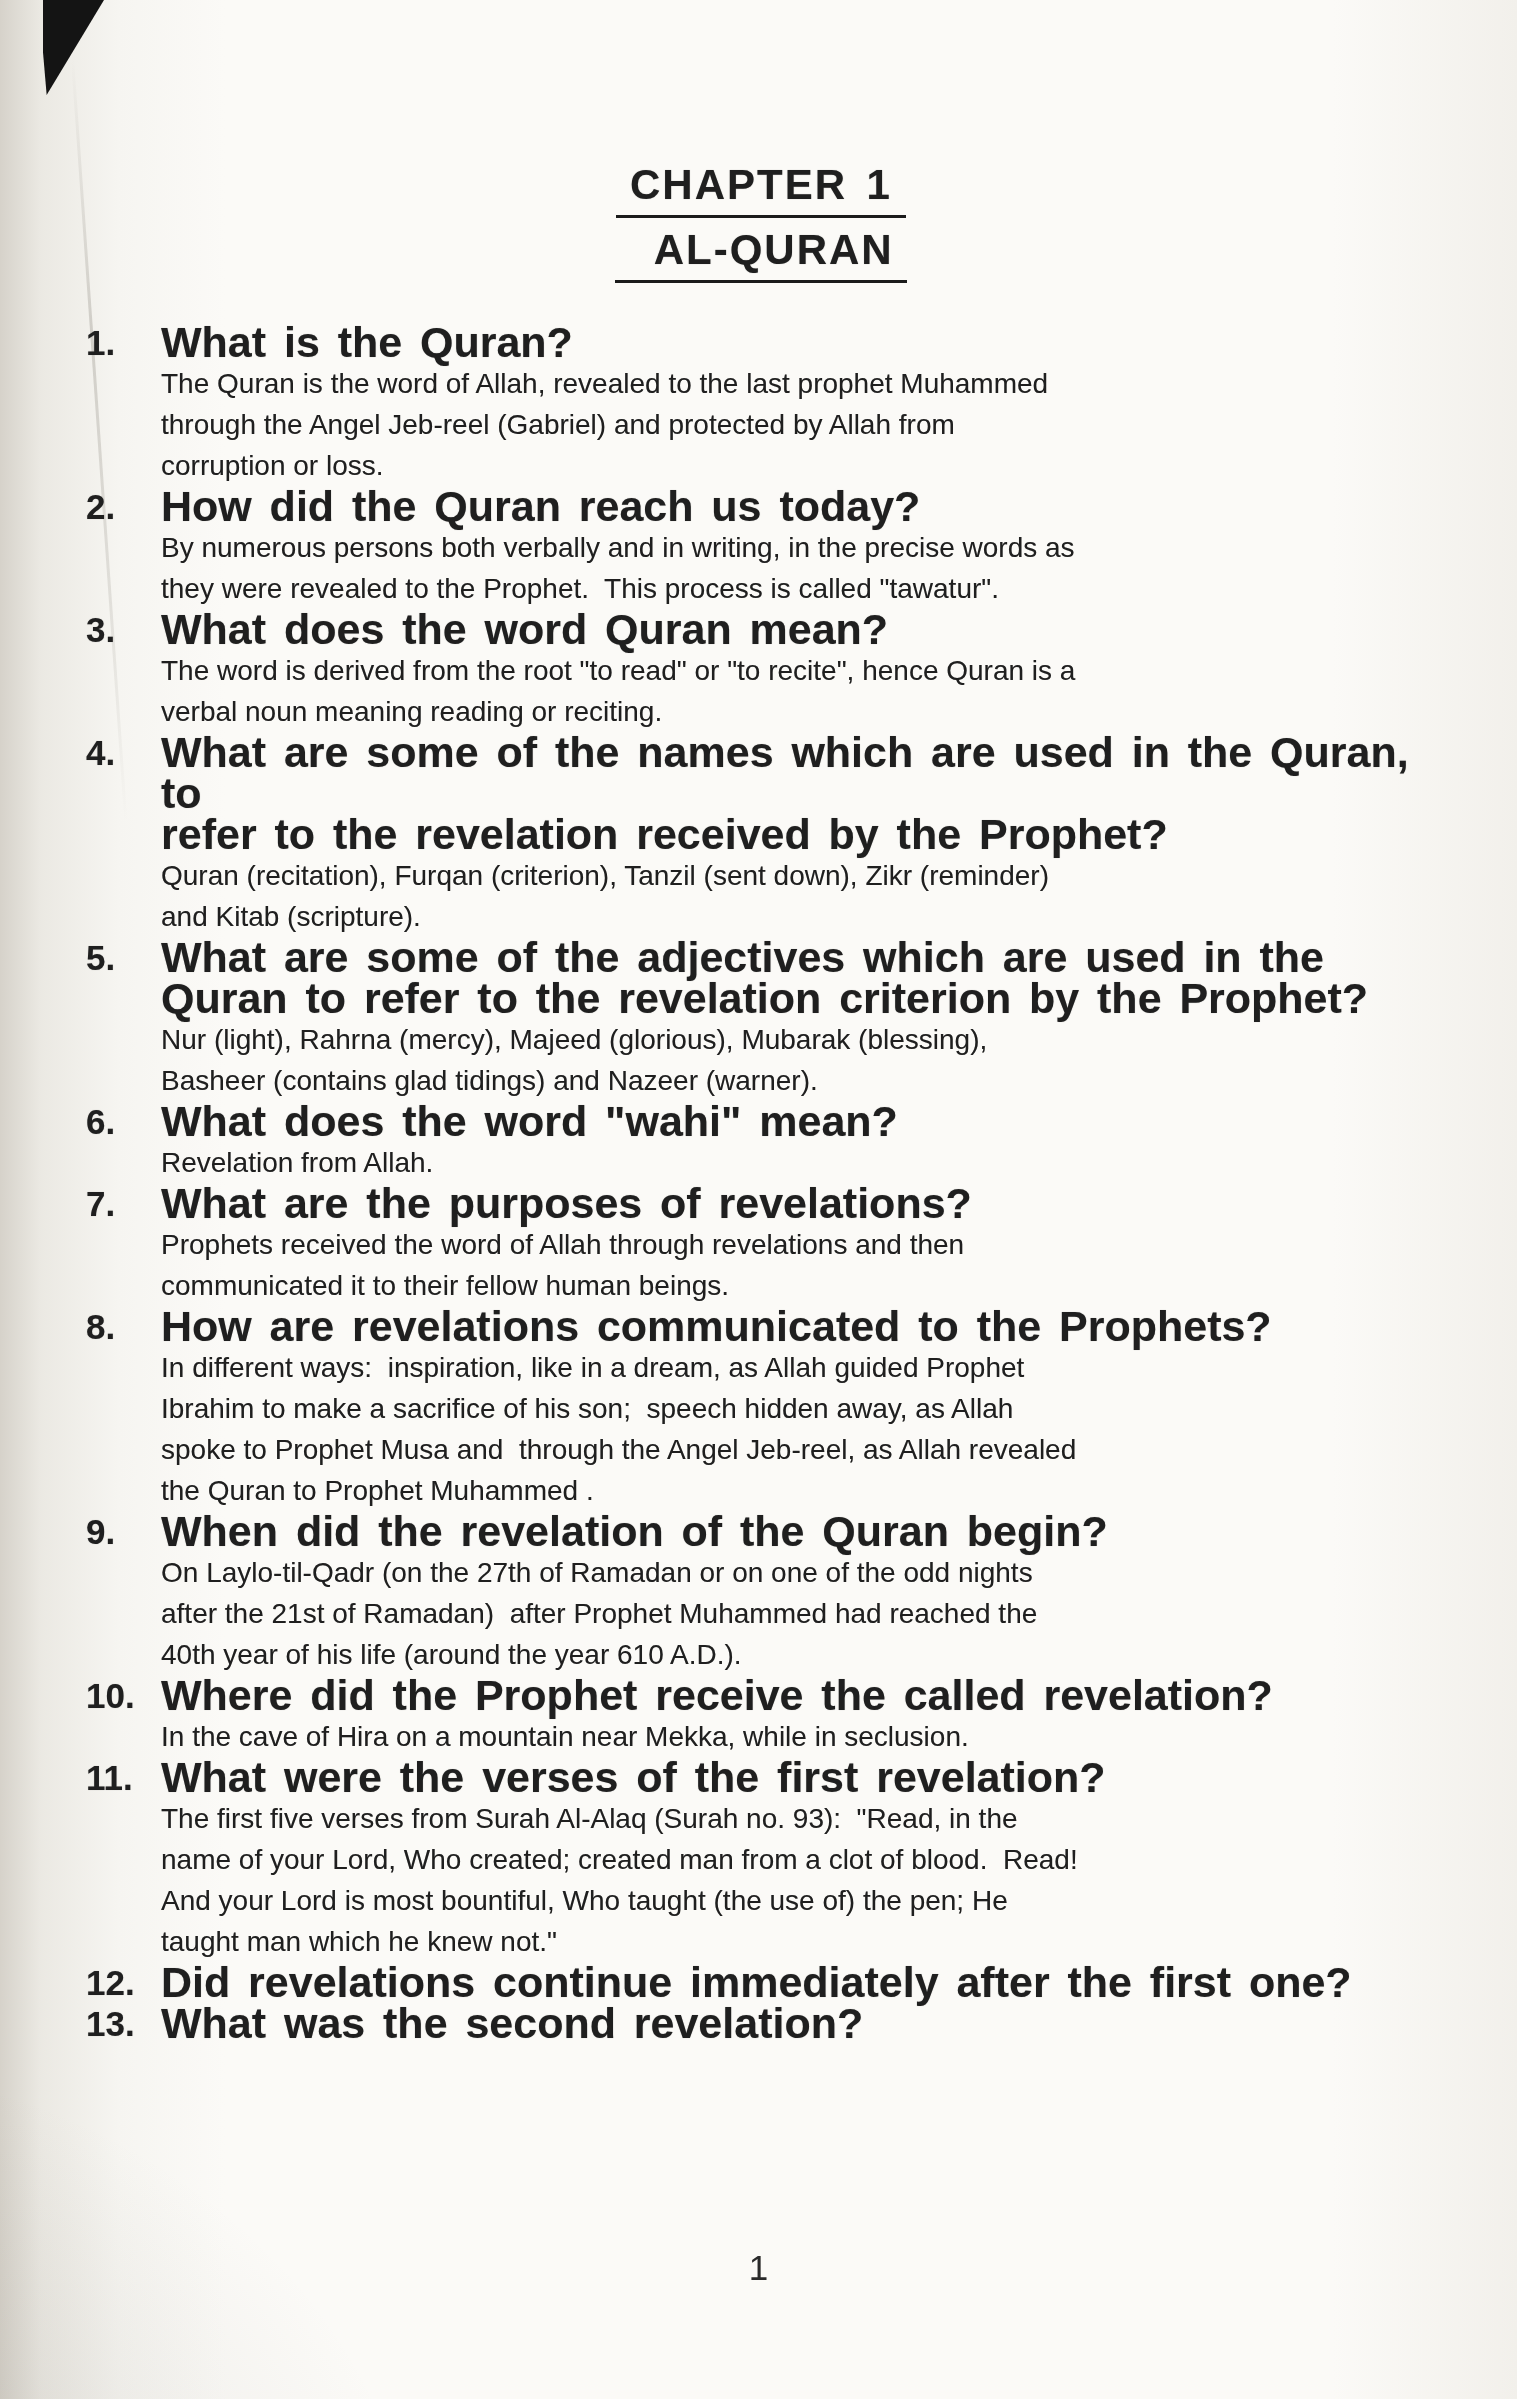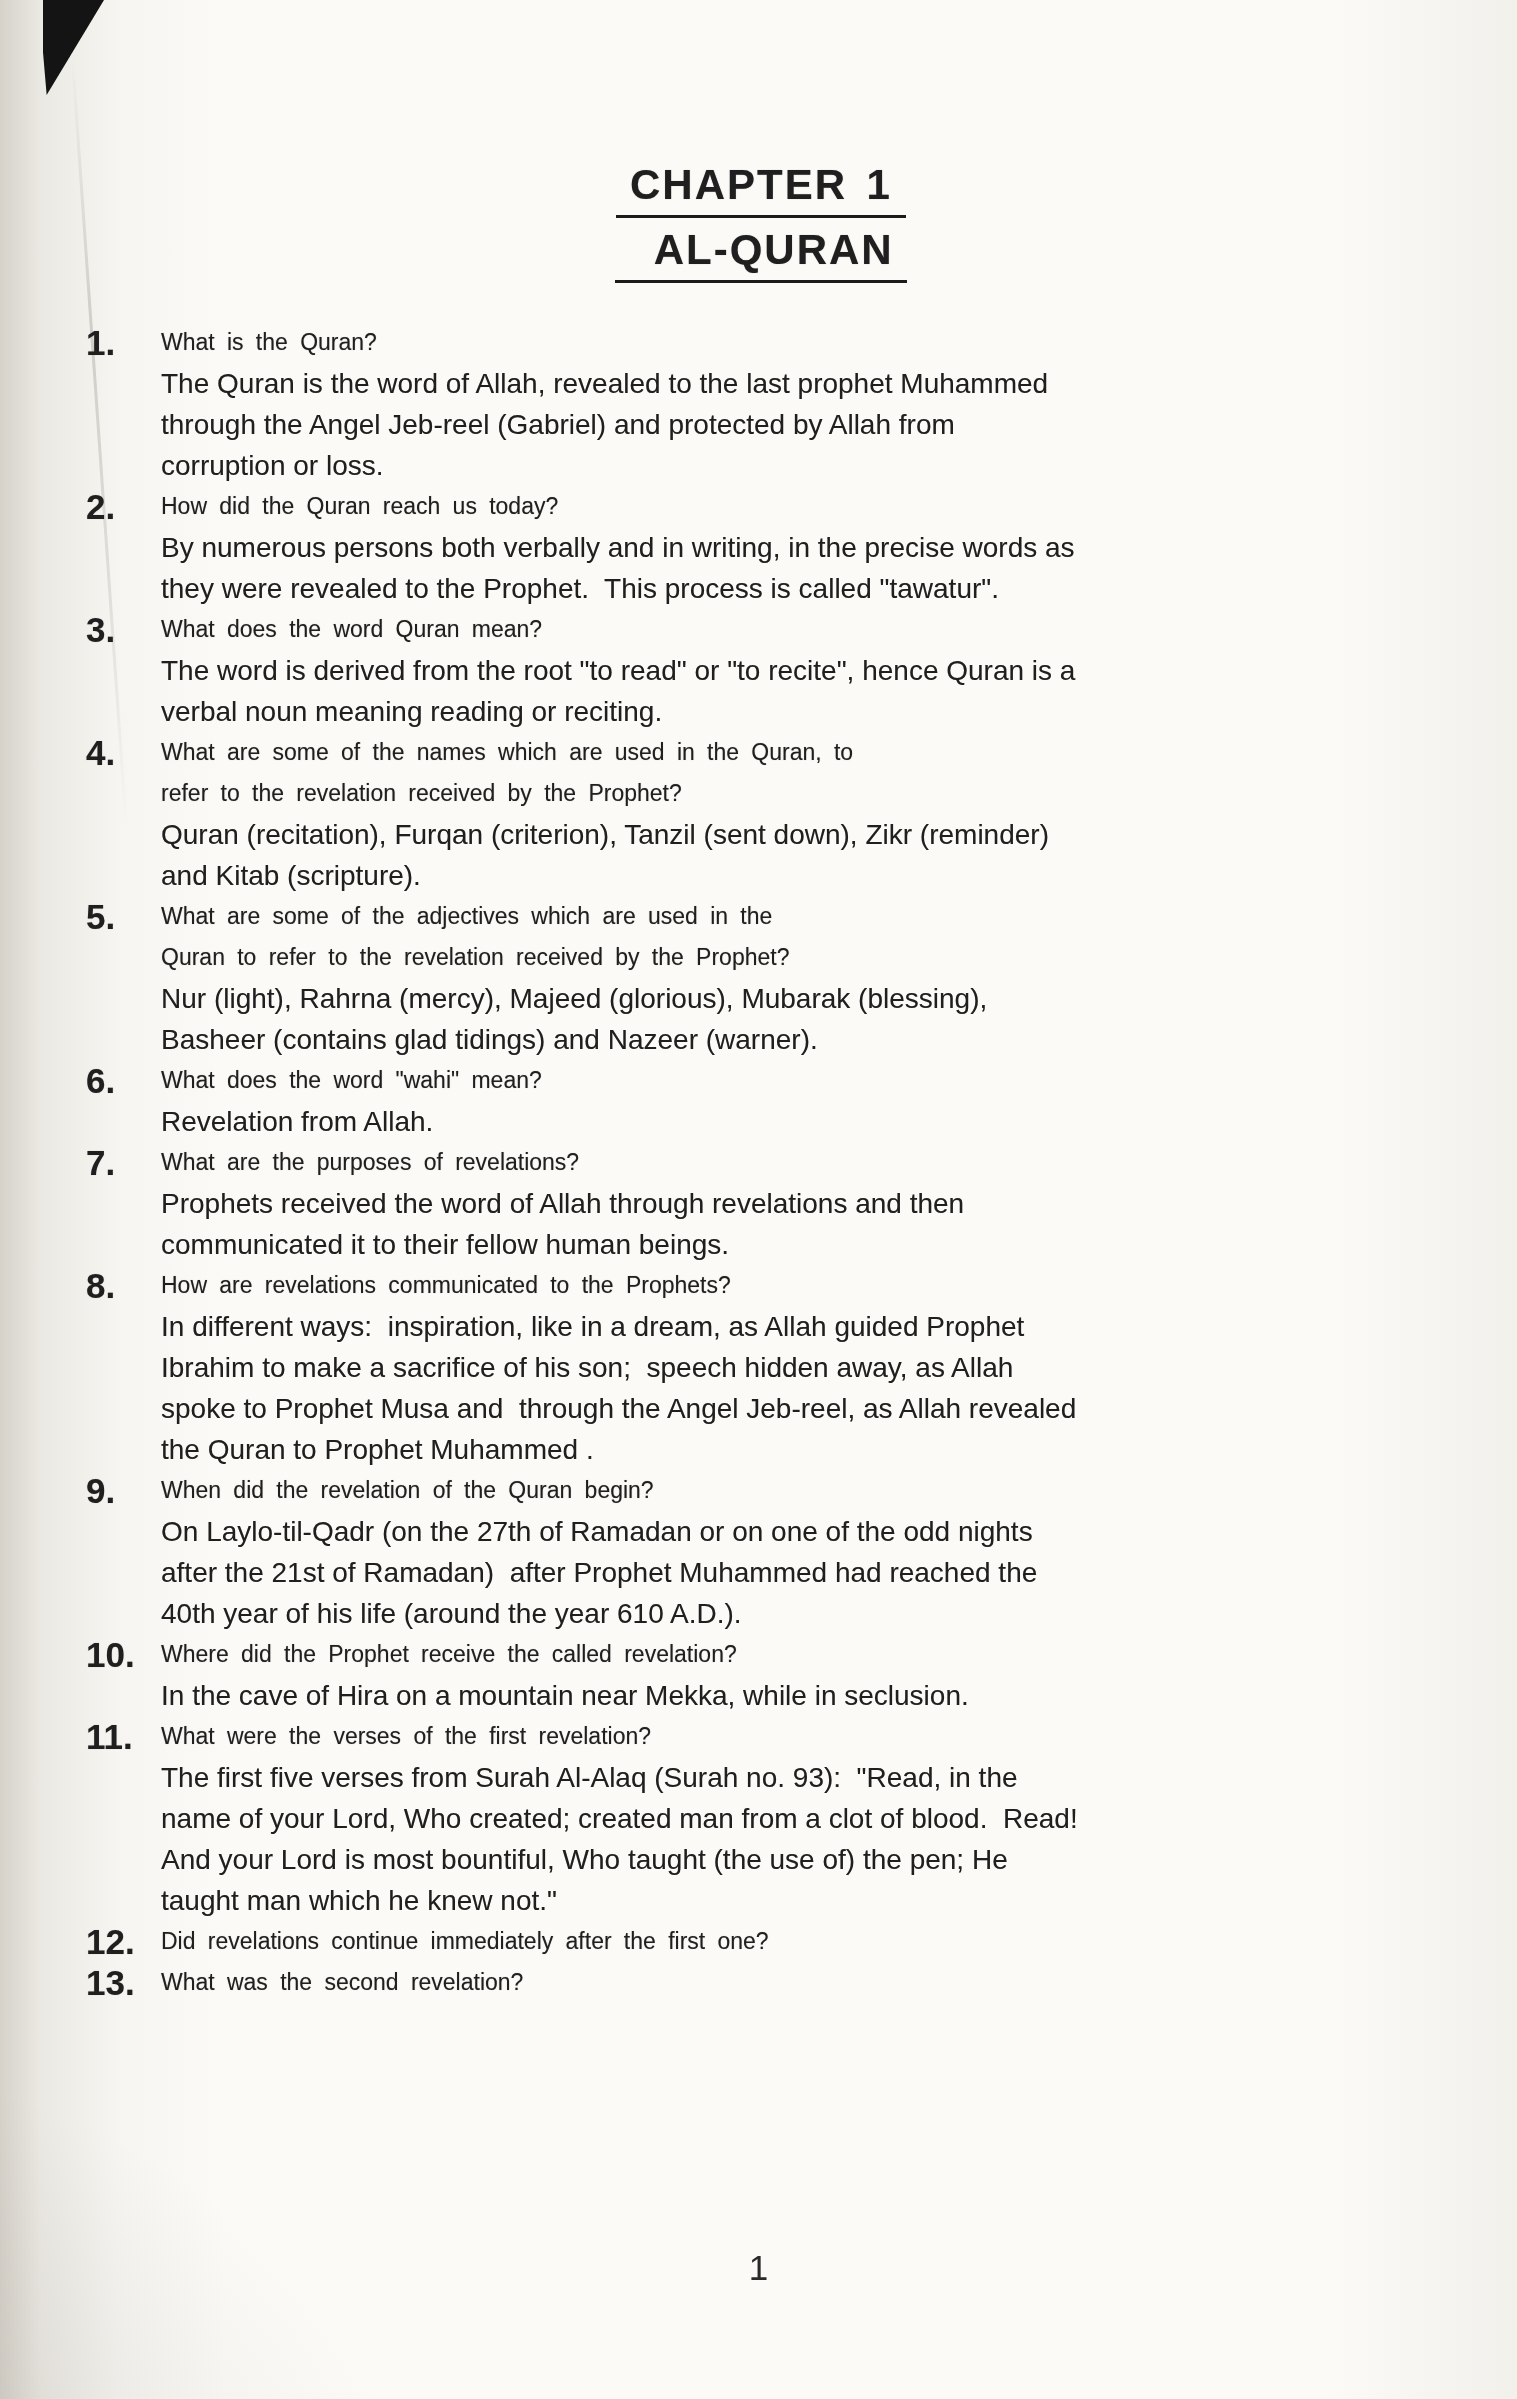--- a/index.html
+++ b/index.html
@@ -76,22 +76,22 @@
     grid-template-columns: 75px 1274px;
     align-items: start;
   }
   .qa-num {
     font-weight: 700;
     font-size: 35px;
     line-height: 41px;
     text-shadow: 0 0 1px rgba(0,0,0,0.3);
   }
   .qa-question {
-    font-weight: 400;
-    font-size: 23px;
+    font-weight: 700;
+    font-size: 43px;
     line-height: 41px;
     word-spacing: 5.9px;
     white-space: pre-wrap;
     text-shadow: 0 0 1px rgba(0,0,0,0.3);
   }
   .qa-answer {
     font-weight: 400;
     font-size: 28px;
     line-height: 41px;
     white-space: pre-wrap;
@@ -157,21 +157,21 @@
 refer to the revelation received by the Prophet?</div>
         <div class="qa-answer">Quran (recitation), Furqan (criterion), Tanzil (sent down), Zikr (reminder)
 and Kitab (scripture).</div>
       </div>
     </div>
 
     <div class="qa-item">
       <div class="qa-num">5.</div>
       <div class="qa-body">
         <div class="qa-question">What are some of the adjectives which are used in the
-Quran to refer to the revelation received by the Prophet?</div>
+Quran to refer to the revelation criterion by the Prophet?</div>
         <div class="qa-answer">Nur (light), Rahrna (mercy), Majeed (glorious), Mubarak (blessing),
 Basheer (contains glad tidings) and Nazeer (warner).</div>
       </div>
     </div>
 
     <div class="qa-item">
       <div class="qa-num">6.</div>
       <div class="qa-body">
         <div class="qa-question">What does the word "wahi" mean?</div>
         <div class="qa-answer">Revelation from Allah.</div>

